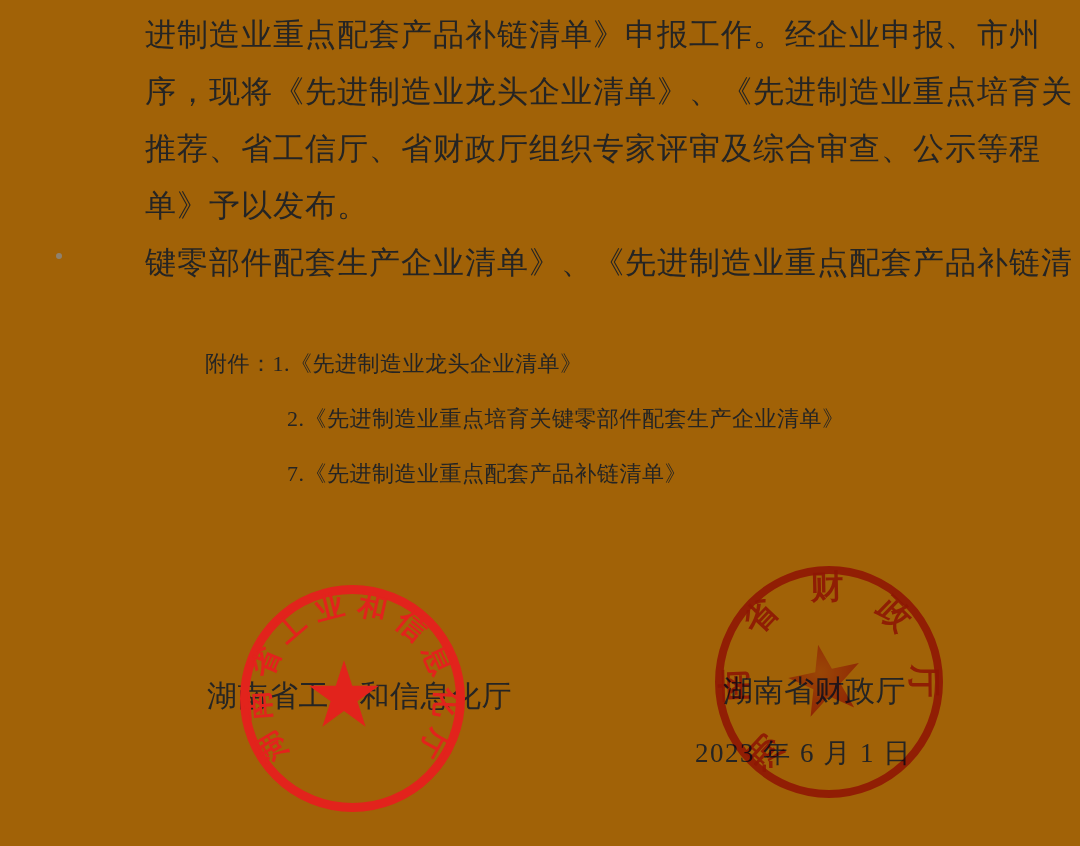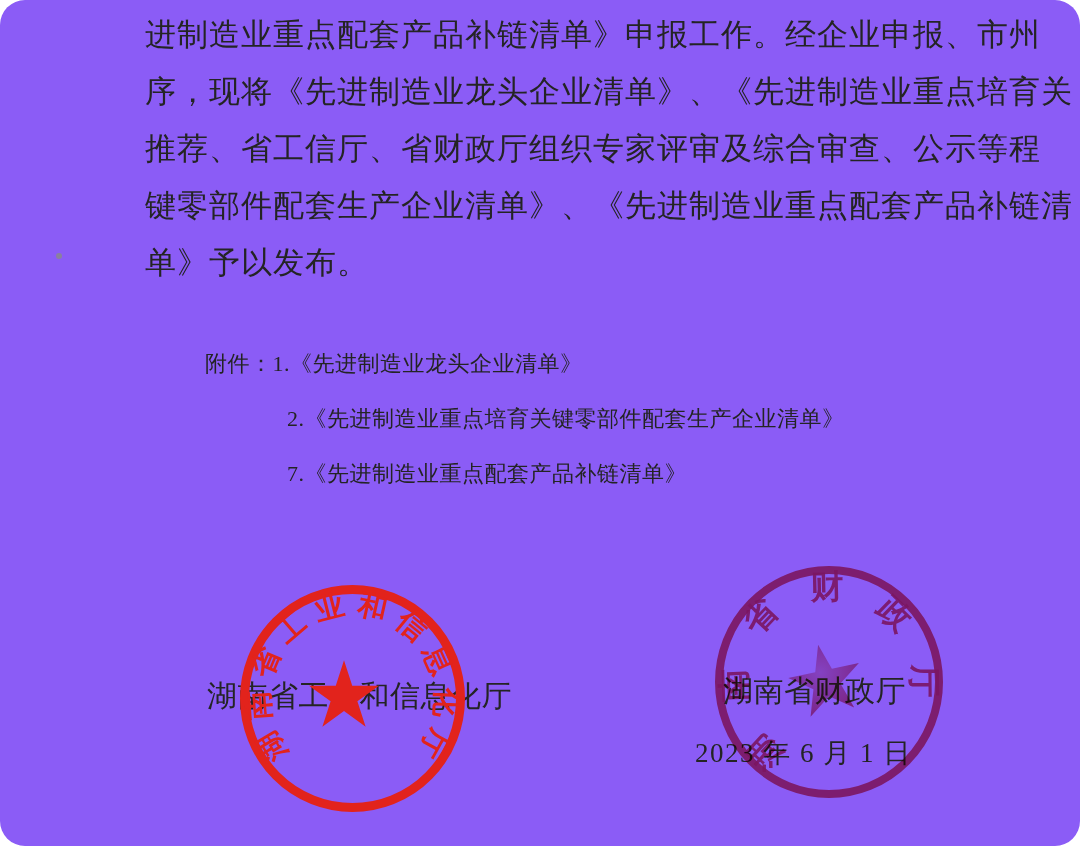--- a/index.html
+++ b/index.html
@@ -1,23 +1,22 @@
 <!DOCTYPE html>
 <html><head>
 <meta charset="utf-8">
 <style>
   html,body{margin:0;padding:0;}
   .page{
     position:relative;
     width:1080px;height:846px;
-    background:#8b5cf6;
+    background:#a16207;
     overflow:hidden;
     font-family:"Liberation Serif","DejaVu Serif",serif;
     color:#242424;
-    border-radius:25px;
   }
   
   .body-text{
     position:absolute;left:145px;top:6px;width:896px;
   }
   .bline{
     font-size:31px;line-height:57px;height:57px;
     letter-spacing:1px;
     text-align:justify;text-align-last:justify;
     white-space:nowrap;
@@ -64,22 +63,22 @@
 <body>
 
 <div class="page">
 
   <div class="speck"></div>
 
   <section class="body-text">
     <div class="bline">进制造业重点配套产品补链清单》申报工作。经企业申报、市州</div>
     <div class="bline">序，现将《先进制造业龙头企业清单》、《先进制造业重点培育关</div>
     <div class="bline">推荐、省工信厅、省财政厅组织专家评审及综合审查、公示等程</div>
+    <div class="bline last">单》予以发布。</div>
     <div class="bline">键零部件配套生产企业清单》、《先进制造业重点配套产品补链清</div>
-    <div class="bline last">单》予以发布。</div>
   </section>
 
   <section class="attachments">
     <div class="aline">附件：1.《先进制造业龙头企业清单》</div>
     <div class="aline indent">2.《先进制造业重点培育关键零部件配套生产企业清单》</div>
     <div class="aline indent">7.《先进制造业重点配套产品补链清单》</div>
   </section>
 
   <div class="sig left">湖南省工业和信息化厅</div>
   <div class="sig right">湖南省财政厅</div>

